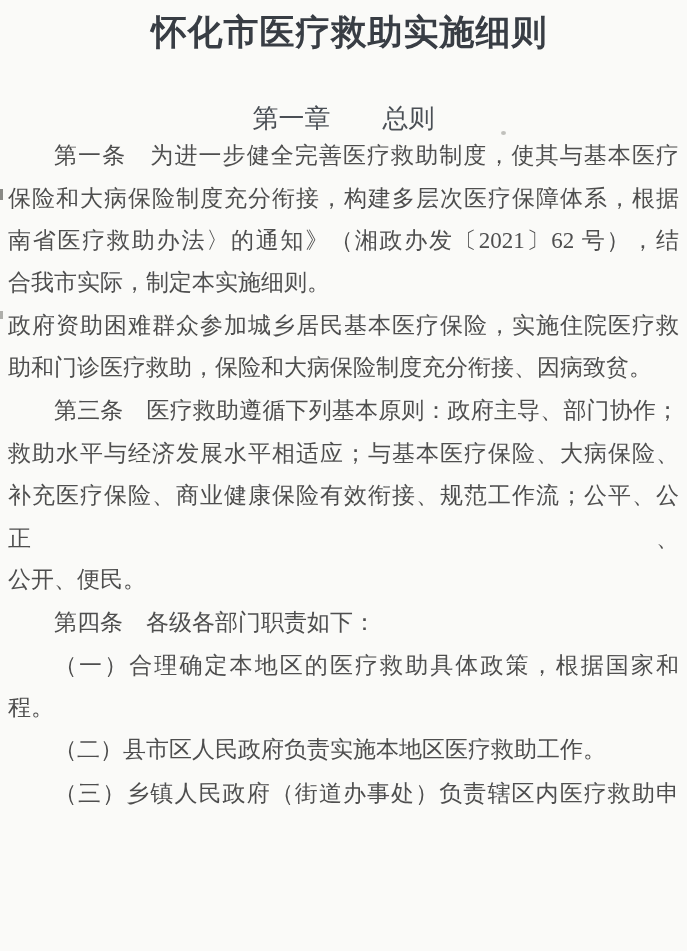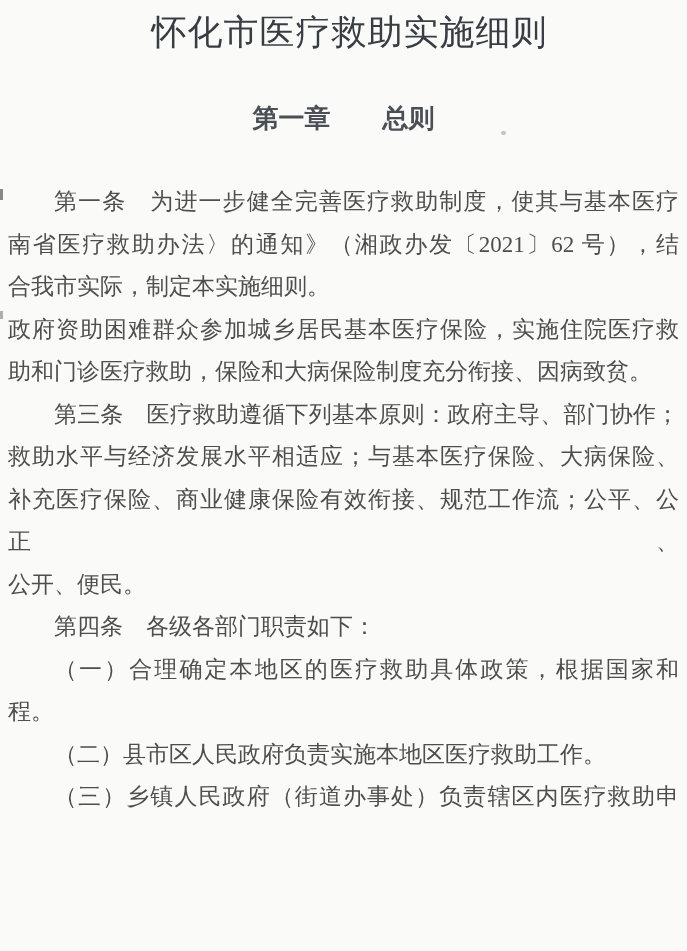--- a/index.html
+++ b/index.html
@@ -15,54 +15,54 @@
     background: #fafaf8;
     overflow: hidden;
     box-sizing: border-box;
     font-family: "Liberation Serif", "DejaVu Serif", serif;
   }
   .doc-title {
     margin: 12px 0 0 12px;
     text-align: center;
     font-size: 35px;
     line-height: 42px;
-    font-weight: 400;
+    font-weight: 700;
     letter-spacing: 1px;
     color: #383d44;
     font-family: "Liberation Serif", "DejaVu Serif", serif;
   }
   .chapter {
     margin-top: 47px;
     height: 34px;
     line-height: 34px;
     text-align: center;
     font-size: 26px;
-    font-weight: 700;
+    font-weight: 400;
     color: #4a4f55;
     font-family: "Liberation Sans", "DejaVu Sans", sans-serif;
   }
   .chapter .chapter-title-text {
     margin-left: 52px;
   }
   .doc-body {
-    margin-top: 46px;
     padding: 0 8px;
   }
   .text-line {
     font-size: 23px;
     line-height: 42.5px;
     color: #4e4e4e;
     text-align: justify;
     white-space: normal;
   }
   .text-line.justified {
     text-align-last: justify;
   }
   .text-line.lastline {
     text-align-last: left;
+    font-family: Liberation Mono, monospace;
   }
   .text-line.firstline {
     text-indent: 2em;
   }
   
   .speck {
     position: absolute;
     background: #8f8f8b;
     border-radius: 50%;
   }
@@ -76,20 +76,21 @@
 <div class="page">
 
   <h1 class="doc-title">怀化市医疗救助实施细则</h1>
 
   <div class="chapter">
     <span class="chapter-number-text">第一章</span><span class="chapter-title-text">总则</span>
   </div>
 
   <div class="doc-body" id="doc-body">
       <div class="text-line firstline justified">第一条　为进一步健全完善医疗救助制度，使其与基本医疗</div>
+      <div class="text-line justified">保险和大病保险制度充分衔接，构建多层次医疗保障体系，根据</div>
       <div class="text-line justified">南省医疗救助办法〉的通知》（湘政办发〔2021〕62 号），结</div>
       <div class="text-line lastline">合我市实际，制定本实施细则。</div>
       <div class="text-line justified">政府资助困难群众参加城乡居民基本医疗保险，实施住院医疗救</div>
       <div class="text-line lastline">助和门诊医疗救助，保险和大病保险制度充分衔接、因病致贫。</div>
       <div class="text-line firstline justified">第三条　医疗救助遵循下列基本原则：政府主导、部门协作；</div>
       <div class="text-line justified">救助水平与经济发展水平相适应；与基本医疗保险、大病保险、</div>
       <div class="text-line justified">补充医疗保险、商业健康保险有效衔接、规范工作流；公平、公正、</div>
       <div class="text-line lastline">公开、便民。</div>
       <div class="text-line firstline lastline">第四条　各级各部门职责如下：</div>
       <div class="text-line firstline justified">（一）合理确定本地区的医疗救助具体政策，根据国家和</div>

